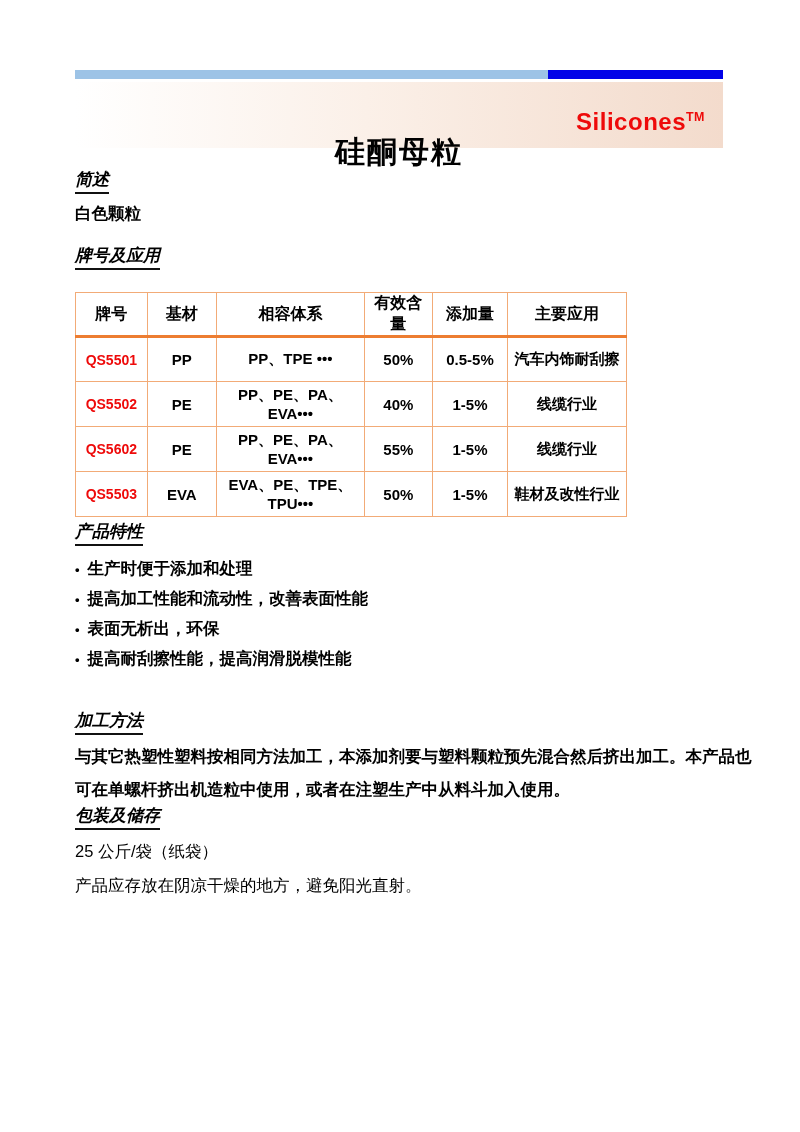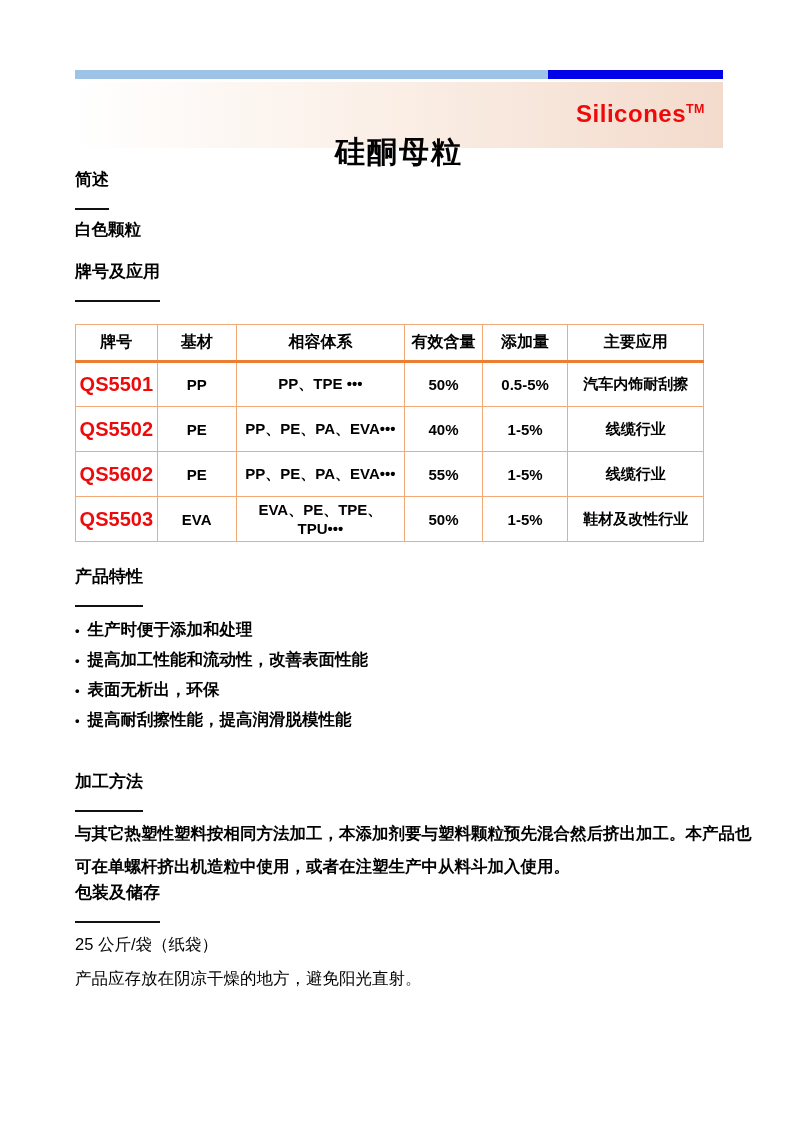--- a/index.html
+++ b/index.html
@@ -21,60 +21,61 @@
     position:relative;
     margin:3px 0 0 75px; width:648px; height:66px;
     background:linear-gradient(90deg,#ffffff 0%,#fbf0e8 45%,#f3dbcc 100%);
   }
   .banner-title {
     position:absolute; left:0; right:0; top:14px;
     text-align:center;
     font-size:30px; font-weight:900; letter-spacing:2px; color:#000;margin-top:36px;
   }
   .brand {
-    position:absolute; right:18px; bottom:20px;
+    position:absolute; right:18px; bottom:12px;
     font-size:24px; font-weight:bold; color:#ee0a0a;
     letter-spacing:0.5px;
   }
   sup.tm { font-size:0.52em; vertical-align:super; font-weight:bold; }
   
   .content { margin:0 48px 0 75px; }
   .heading { margin:0; }
   .heading .u {
     display:inline-block;
     font-size:17px; font-weight:bold;
     border-bottom:2px solid #111;
-    padding-bottom:17px;
+    padding-bottom:1px;
     line-height:1.3;
+    font-style:italic;
   }
   .mt-overview { margin-top:21px; }
   .mt-appear   { margin-top:27px; }
   .mt-grades   { margin-top:20px; }
-  .mt-features { margin-top:24px; }
+  .mt-features { margin-top:4px; }
   .mt-process  { margin-top:36px; }
   .mt-pack     { }
   .body-text { font-size:16.5px; font-weight:bold; line-height:1.75; margin-top:6px; }
   .inline-brand { color:#ee0a0a; font-weight:bold; }
   .appearance-text { font-size:16.5px; font-weight:bold; margin-top:9px; }
   
   table.grades {
     margin-top:22px;
-    width:629px;
+    width:552px;
     border-collapse:collapse;
     table-layout:fixed;
     text-align:center;
   }
   table.grades th, table.grades td {
     border:1px solid #f2ab77;
     font-weight:bold;
     padding:0 2px;
   }
   table.grades th { height:37px; font-size:16px; border-bottom:3px solid #ed7d31; }
   table.grades td { height:45px; font-size:15px; }
-  table.grades td.grade { color:#ee0a0a; font-size:20px; }
+  table.grades td.grade { color:#ee0a0a; font-size:14px; }
   col.c1{width:13.0%} col.c2{width:12.6%} col.c3{width:26.8%}
   col.c4{width:12.4%} col.c5{width:13.6%} col.c6{width:21.6%}
   
   .features-list { list-style:none; margin-top:8px; }
   .features-list li {
     font-size:16.5px; font-weight:bold; line-height:28px;
     display:flex; align-items:baseline;
   }
   .features-list .marker { font-size:13px; margin-right:8px; }
   

